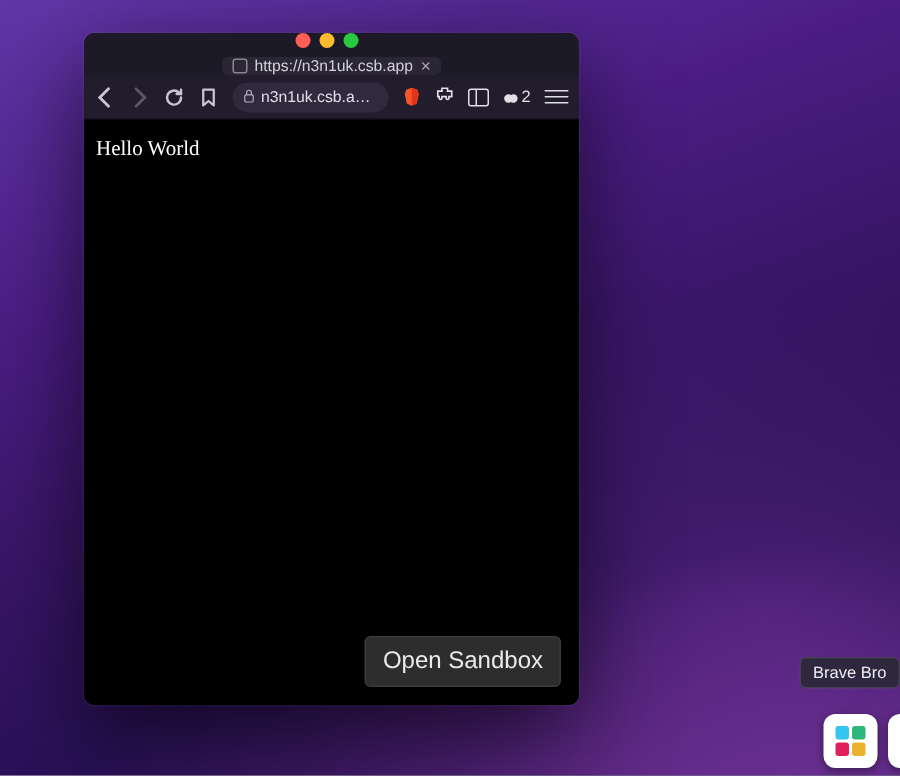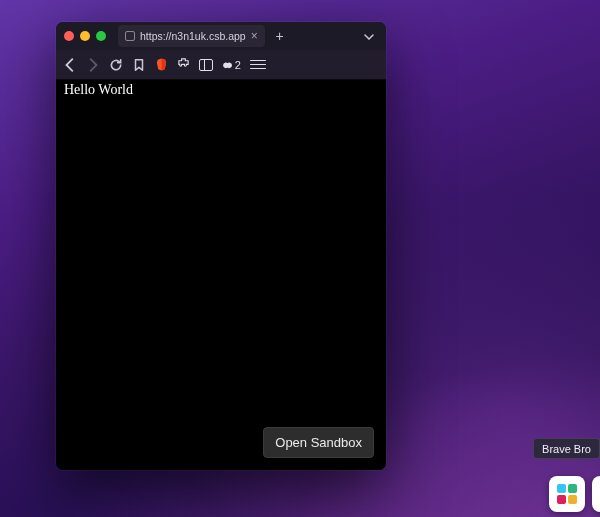--- a/index.html
+++ b/index.html
@@ -41,20 +41,21 @@
       flex-direction: column;
       overflow: hidden;
     }
     .tab-strip {
       height: 28px;
       background: #1d1a27;
       display: flex;
       align-items: center;
       padding: 0 8px;
       gap: 6px;
+      flex-direction: column;
     }
     .traffic-lights {
       display: flex;
       gap: 6px;
       align-items: center;
       margin-right: 6px;
     }
     .tl { width: 10px; height: 10px; border-radius: 50%; }
     .tl.red { background: #ff5f57; }
     .tl.yellow { background: #febc2e; }
@@ -197,31 +198,31 @@
     .menu-btn span {
       height: 1.6px;
       background: #e2dfe9;
       border-radius: 1px;
     }
     .viewport {
       flex: 1;
       background: #000;
       position: relative;
       color: #fff;
-      padding: 2px 8px;
+      padding: 12px 8px;
       font-family: "Times New Roman", serif;
       font-size: 14px;
     }
     .open-sandbox {
       position: absolute;
       bottom: 12px;
       right: 12px;
       background: #2d2d2d;
       color: #eaeaea;
-      font-size: 13px;
+      font-size: 16px;
       font-family: -apple-system, sans-serif;
       padding: 7px 11px;
       border-radius: 4px;
       cursor: pointer;
       border: 1px solid #3b3b3b;
       margin-left: 40px;
     }
     .dock-tooltip {
       position: absolute;
       bottom: 58px;
@@ -312,20 +313,29 @@
     <div class="tb-btn">
       <svg viewBox="0 0 12 12">
           <path d="M10 6a4 4 0 1 1-1.2-2.8M10 1.5V4H7.5" stroke="currentColor" stroke-width="1.4" fill="none" stroke-linecap="round"></path>
         </svg>
     </div>
     <div class="tb-btn">
       <svg viewBox="0 0 12 12">
           <path d="M3 1.5h6v9L6 8l-3 2.5z" stroke="currentColor" stroke-width="1.3" fill="none" stroke-linejoin="round"></path>
         </svg>
     </div>
+    <div class="omnibox">
+      <span class="lock">
+        <svg viewBox="0 0 10 12" width="8" height="10">
+            <rect x="1.5" y="5" width="7" height="6" rx="1" stroke="currentColor" fill="none"></rect>
+            <path d="M3 5V3.2a2 2 0 0 1 4 0V5" stroke="currentColor" fill="none"></path>
+          </svg>
+      </span>
+      <span class="url">n3n1uk.csb.a…</span>
+    </div>
     <div class="brave-badge">
       <svg viewBox="0 0 24 28">
           <path d="M12 1l8 3 2 6-3 14-7 3-7-3L2 10l2-6z" fill="#fb542b"></path>
           <path d="M12 1l8 3 2 6-3 14-7 3V1z" fill="#e03519"></path>
         </svg>
     </div>
     <div class="ext">
       <svg viewBox="0 0 14 14" width="13" height="13">
           <path d="M5 2h4v2h3v4h-2v1a1 1 0 0 1-2 0V8H5v1a1 1 0 0 1-2 0V8H2V4h3V2z" stroke="currentColor" stroke-width="1.2" fill="none"></path>
         </svg>

